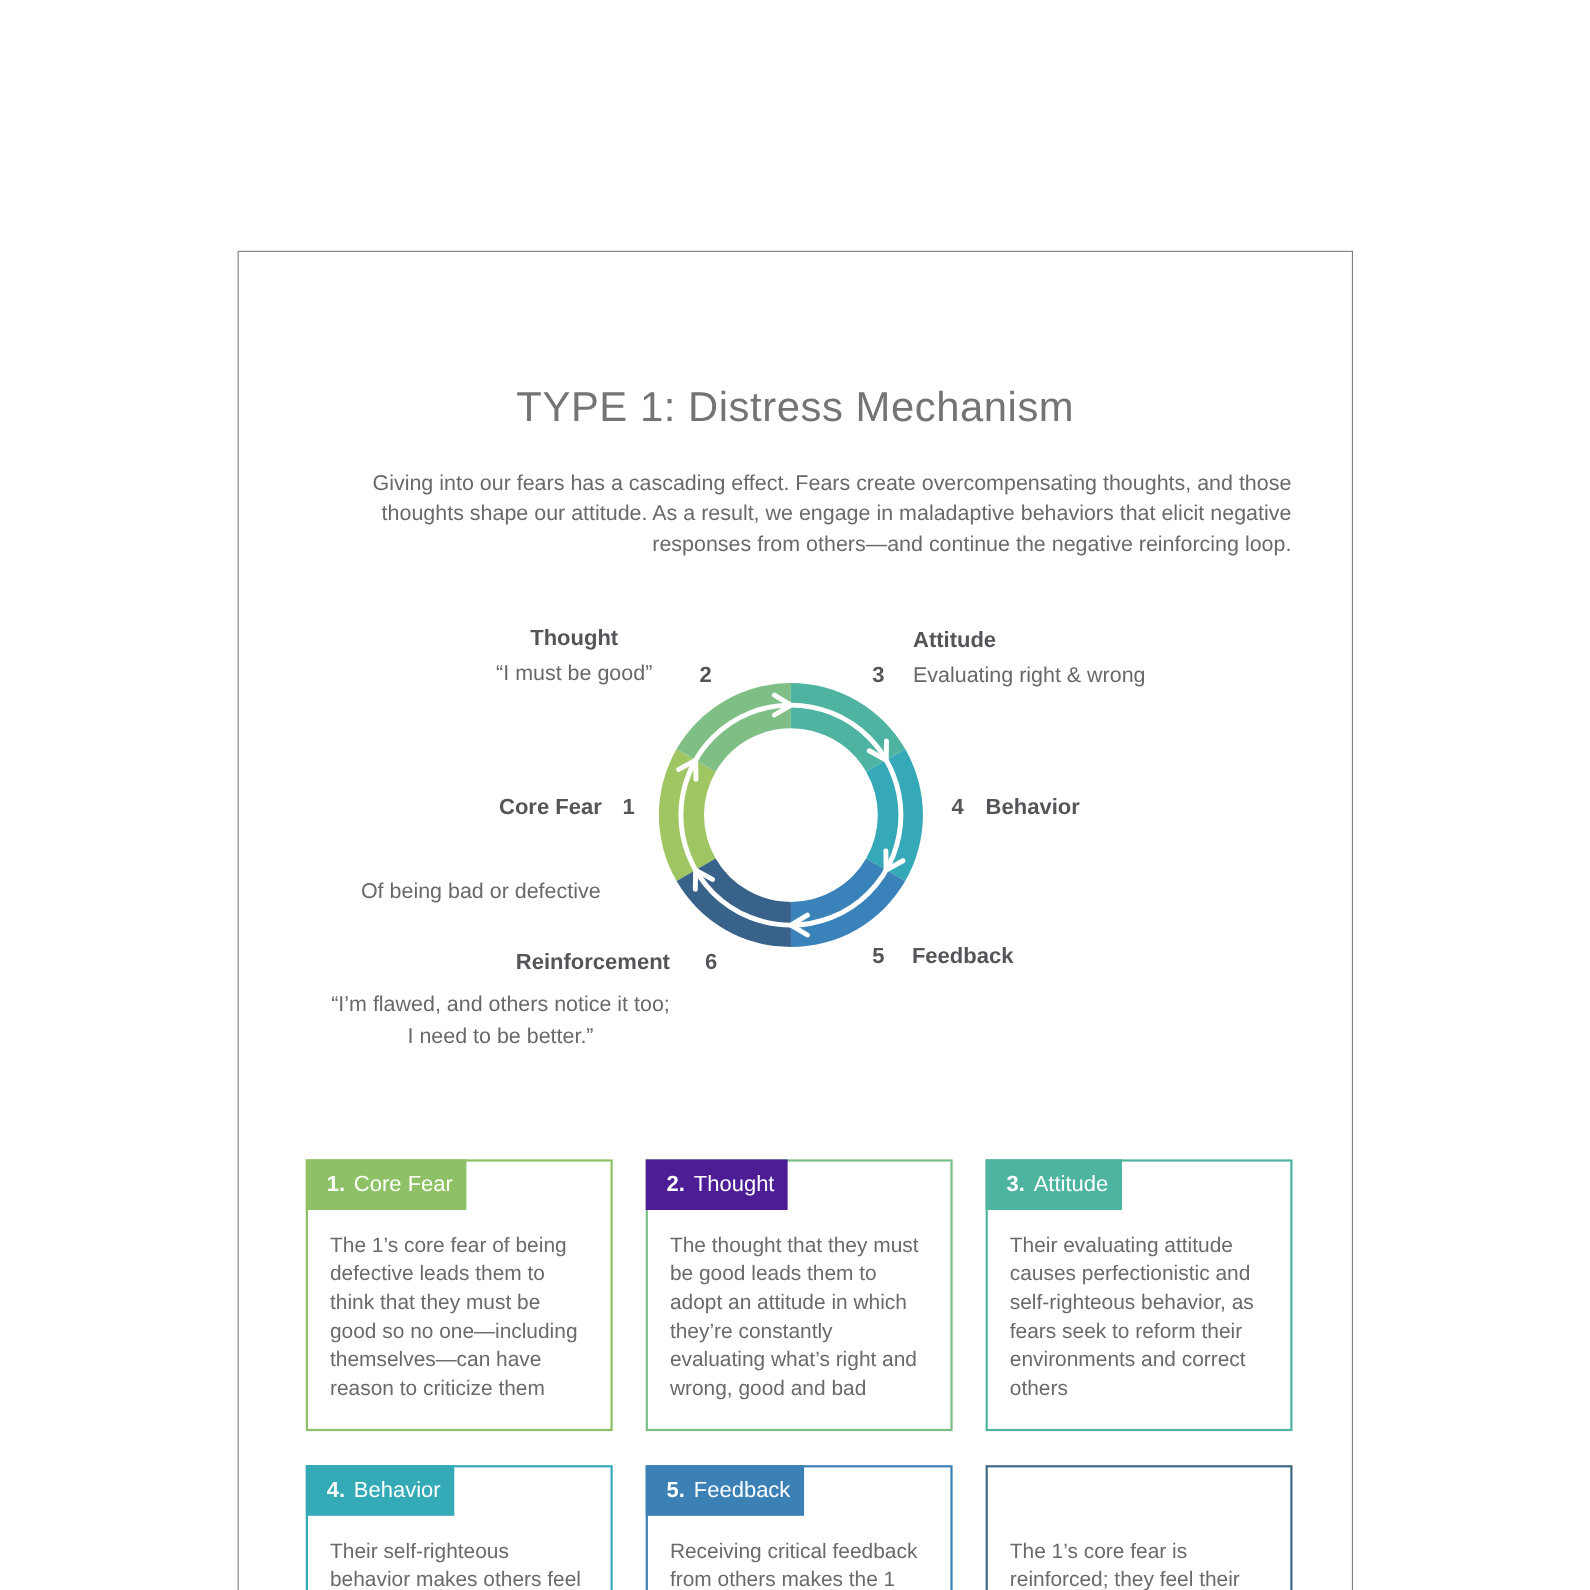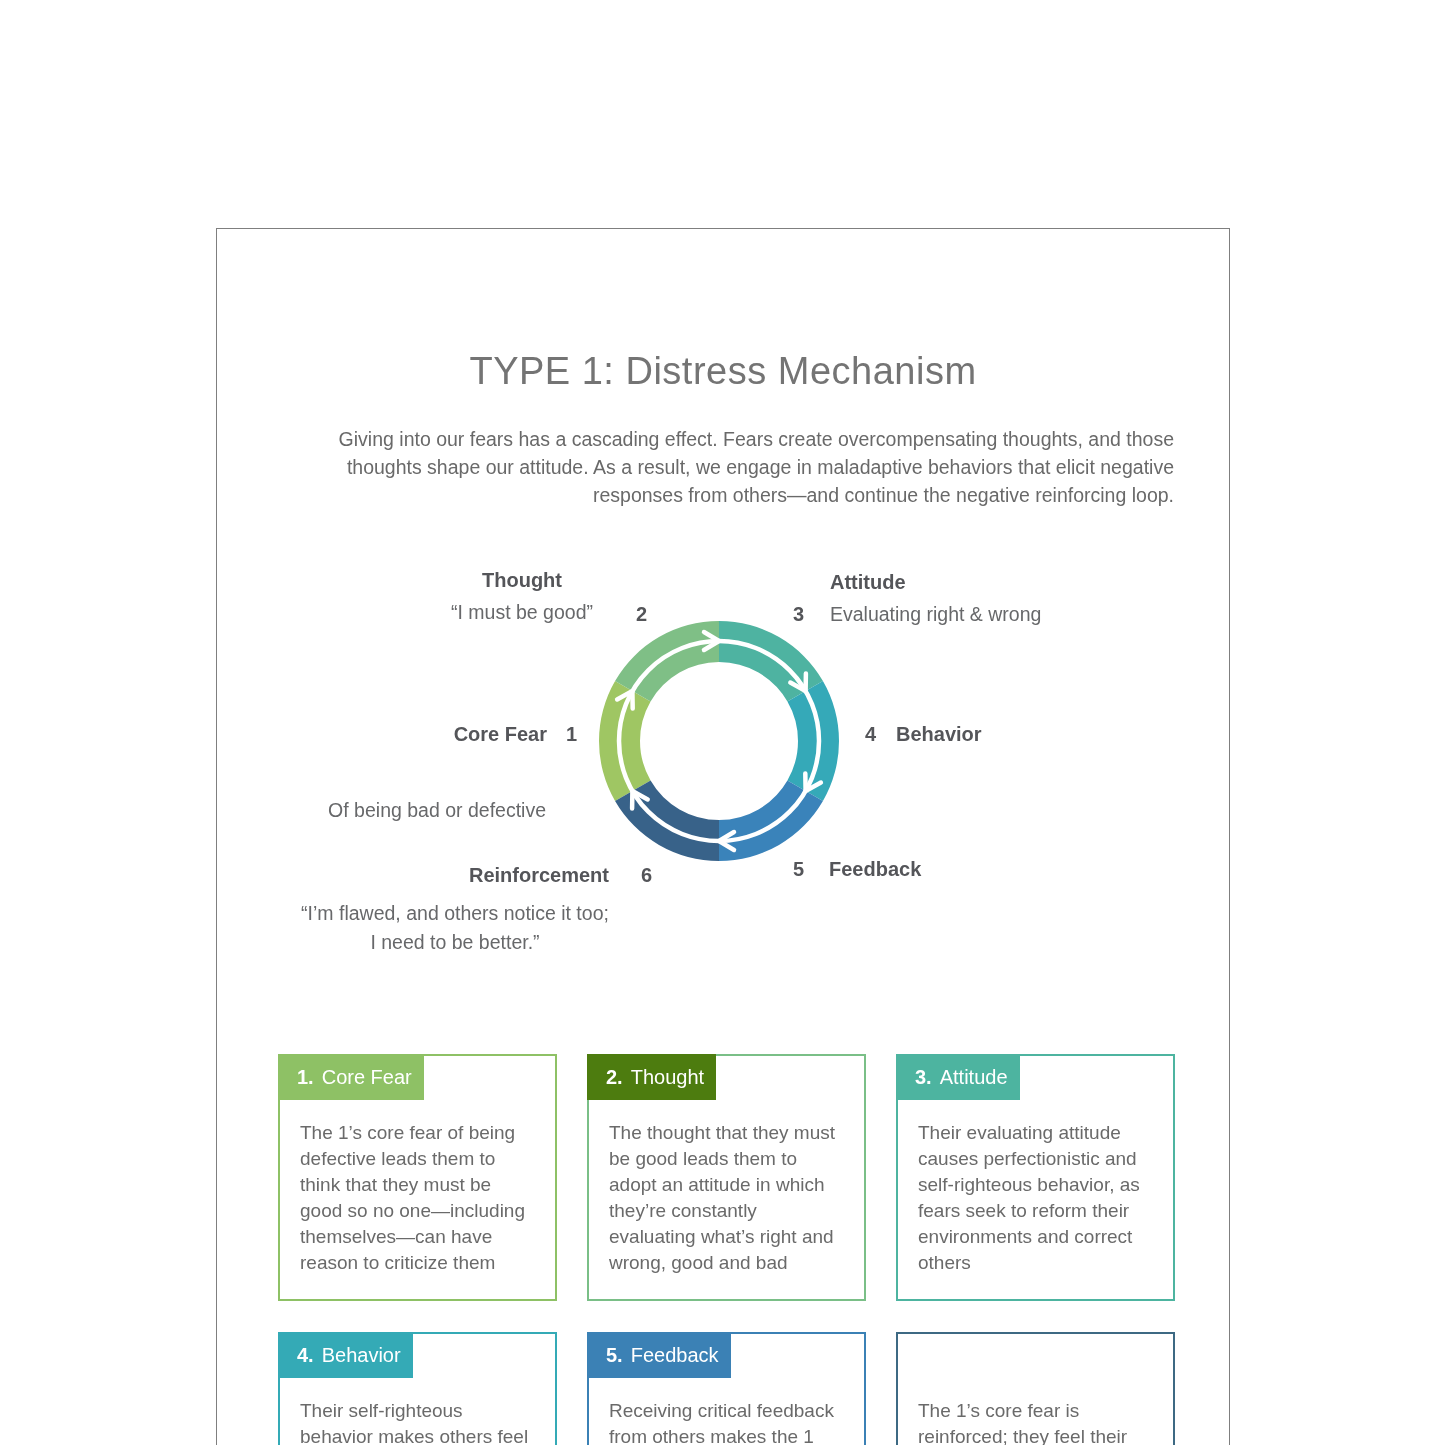--- a/index.html
+++ b/index.html
@@ -96,21 +96,21 @@
   <div class="blk blk-feedback-title dlabel-title">Feedback</div>
 
   <div class="card r1 c1" style="border-color: rgb(142, 193, 101);">
     <div class="card-tab" style="background: rgb(142, 193, 101);">
       <span class="num">1.</span><span>Core Fear</span>
     </div>
     <div class="card-body">The 1’s core fear of being defective leads them to think that they must be good so no one—including themselves—can have reason to criticize them</div>
   </div>
 
   <div class="card r1 c2" style="border-color: rgb(122, 191, 135);">
-    <div class="card-tab" style="background: #4d7c0f;">
+    <div class="card-tab" style="background: #4c1d95;">
       <span class="num">2.</span><span>Thought</span>
     </div>
     <div class="card-body">The thought that they must be good leads them to adopt an attitude in which they’re constantly evaluating what’s right and wrong, good and bad</div>
   </div>
 
   <div class="card r1 c3" style="border-color: rgb(77, 180, 160);">
     <div class="card-tab" style="background: rgb(77, 180, 160);">
       <span class="num">3.</span><span>Attitude</span>
     </div>
     <div class="card-body">Their evaluating attitude causes perfectionistic and self-righteous behavior, as fears seek to reform their environments and correct others</div>

